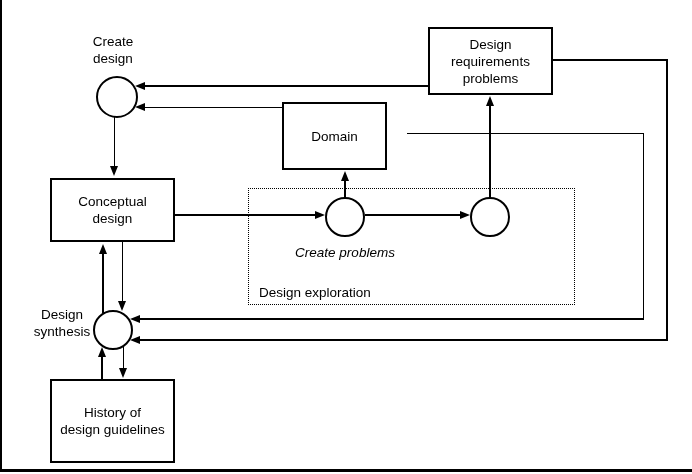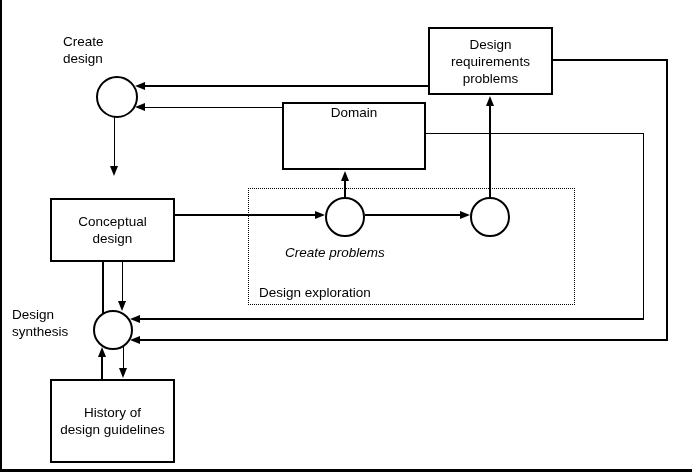--- a/index.html
+++ b/index.html
@@ -12,21 +12,21 @@
     position:absolute;border:2px solid #000;background:#fff;box-sizing:border-box;
     display:flex;flex-direction:column;align-items:center;justify-content:center;
     text-align:center;font-size:13.5px;line-height:17px;
   }
   .dotted-box{
     position:absolute;border:1px dotted #000;box-sizing:border-box;background:transparent;
   }
   .circle{
     position:absolute;border:2px solid #000;border-radius:50%;background:#fff;box-sizing:border-box;
   }
-  .lbl{position:absolute;font-size:13.5px;line-height:17px;}
+  .lbl{position:absolute;font-size:13.5px;line-height:17px;text-align:center;}
   .lbl.left{text-align:left;}
   .ah{position:absolute;width:0;height:0;}
   .ah.a-left {border-top:4px solid transparent;border-bottom:4px solid transparent;border-right:10px solid #000;}
   .ah.a-right{border-top:4px solid transparent;border-bottom:4px solid transparent;border-left:10px solid #000;}
   .ah.a-up   {border-left:4px solid transparent;border-right:4px solid transparent;border-bottom:10px solid #000;}
   .ah.a-down {border-left:4px solid transparent;border-right:4px solid transparent;border-top:10px solid #000;}
 </style>
 </head>
 <body>
 
@@ -75,32 +75,32 @@
   <div class="ah a-up" style="left:99px;top:244px;"></div>
   <div class="ah a-down" style="left:118px;top:301px;"></div>
   <div class="ah a-up" style="left:98px;top:347px;"></div>
   <div class="ah a-down" style="left:119px;top:368px;"></div>
 
   <div class="dotted-box" style="left:248px;top:188px;width:327px;height:117px;"></div>
   <div class="lbl left" style="left:259px;top:284px;width:160px;">
     <span>Design exploration</span>
   </div>
 
-  <div class="box" style="left:50px;top:178px;width:125px;height:64px;margin-top:20px;">
+  <div class="box" style="left:50px;top:178px;width:125px;height:64px;">
     <div>Conceptual</div>
     <div>design</div>
   </div>
 
   <div class="box" style="left:428px;top:27px;width:125px;height:68px;">
     <div>Design</div>
     <div>requirements</div>
     <div>problems</div>
   </div>
 
-  <div class="box" style="left:282px;top:102px;width:144px;height:68px;justify-content:space-between;">
+  <div class="box" style="left:282px;top:102px;width:105px;height:68px;">
     <div>Domain</div>
   </div>
 
   <div class="box" style="left:50px;top:379px;width:125px;height:84px;">
     <div>History of</div>
     <div>design guidelines</div>
   </div>
 
   <div class="circle" style="left:96px;top:76px;width:42px;height:42px;"></div>
   <div class="circle" style="left:325px;top:197px;width:40px;height:40px;"></div>

